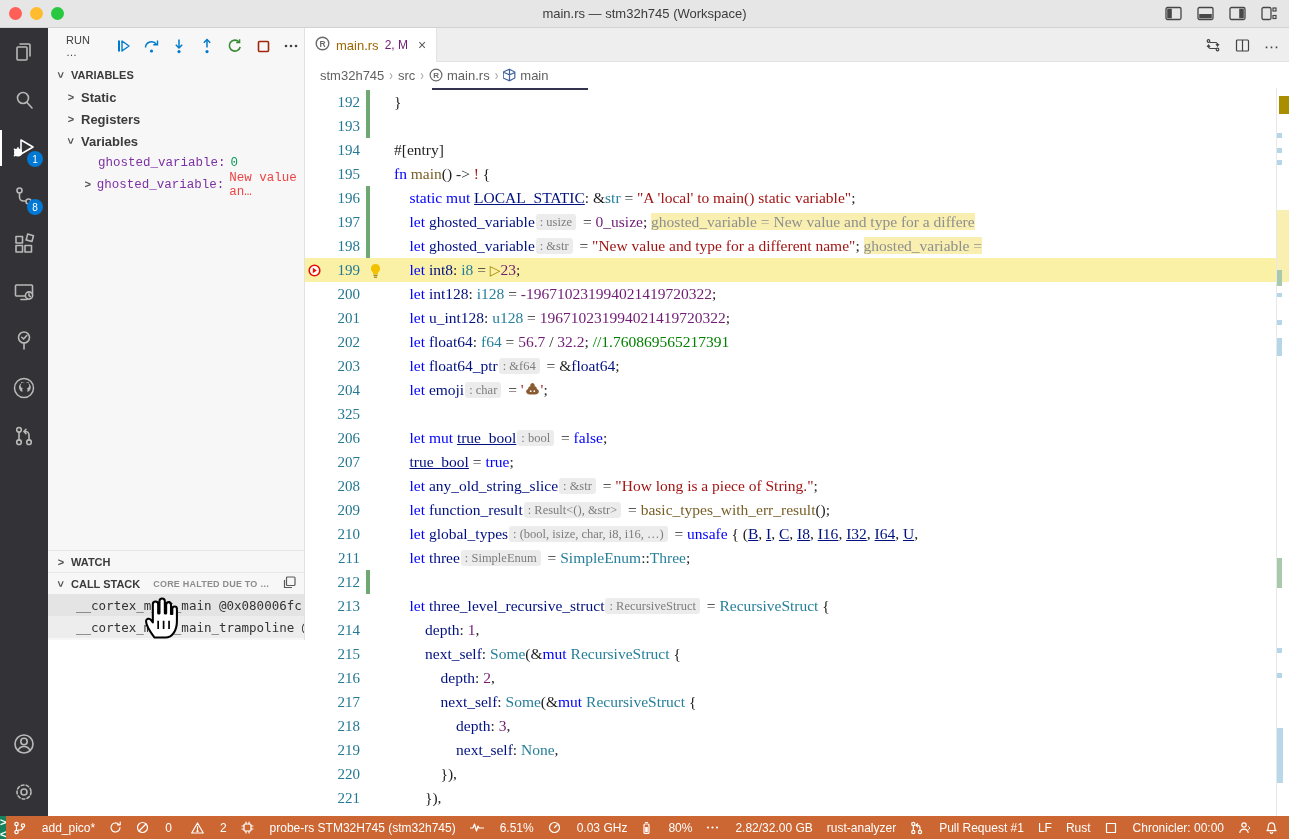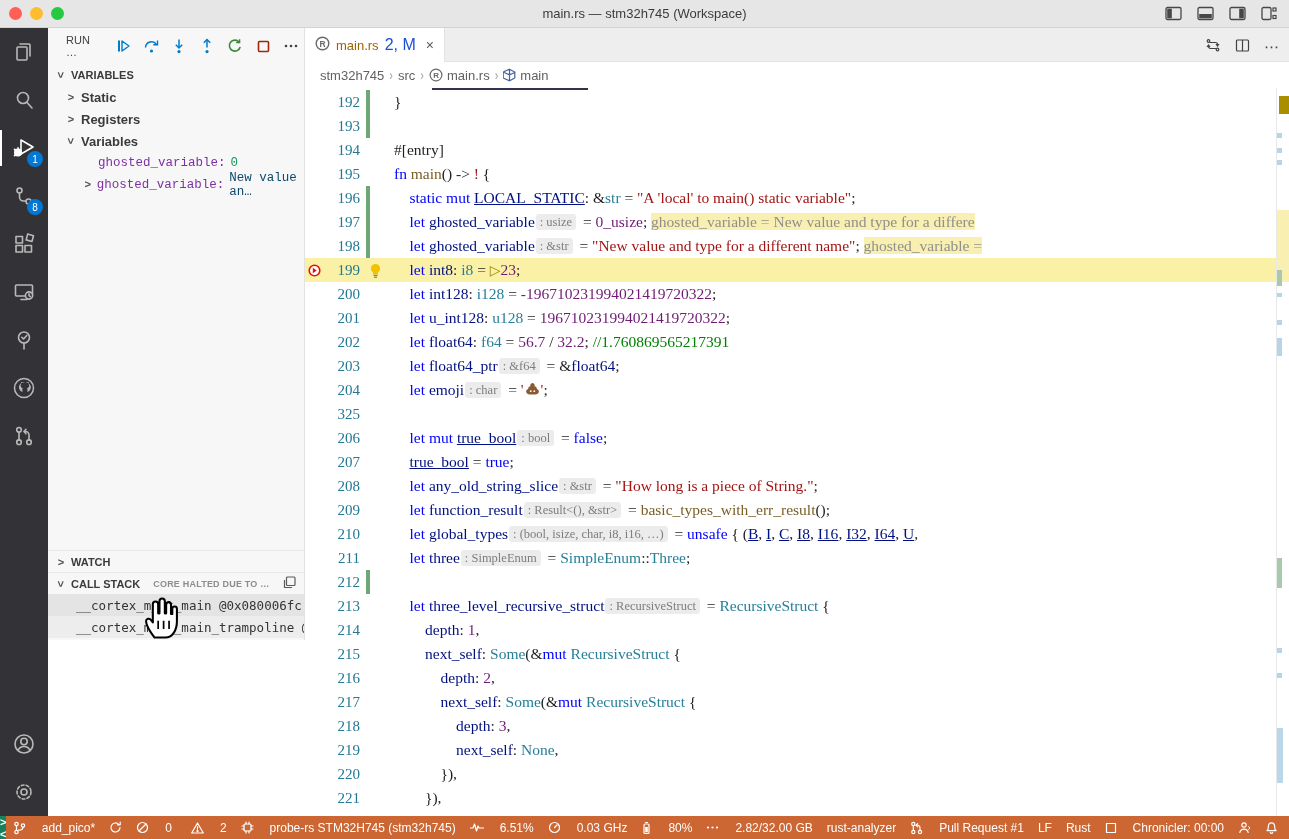--- a/index.html
+++ b/index.html
@@ -27,37 +27,37 @@
   .dbg-toolbar{position:absolute;top:5px;left:18px;right:4px;height:26px;display:flex;align-items:center;gap:9px}
   .run-label{font-size:11px;color:#424242;margin-right:2px;cursor:default}
   .dbg-btn{width:18px;height:18px;display:flex;align-items:center;justify-content:center}
   .sec-header{position:absolute;left:0;right:0;height:22px;display:flex;align-items:center;gap:5px;padding-left:8px;font-size:11px;font-weight:bold;color:#3b3b3b;border-top:1px solid #e7e7e7}
   .chev{display:inline-block;font-size:11px;color:#505050;font-weight:bold;width:10px;text-align:center}
   .chev.down{transform:rotate(90deg)}
   .tree-row{position:absolute;left:0;right:0;height:22px;display:flex;align-items:center;gap:5px}
   .mono{font-family:Liberation Mono, monospace}
   .var-name{color:#7c30a3}
   .var-val-green{color:#0e9a58}
-  .var-val-gray{color:#0c4a6e}
+  .var-val-gray{color:#ef4444}
   .cs-status{font-size:9px;font-weight:bold;color:#8d8d8d;letter-spacing:.2px;margin-left:8px;white-space:nowrap}
   .cs-row{font-family:"DejaVu Sans Mono",monospace;font-size:12.5px;color:#333;white-space:nowrap;overflow:hidden;padding-left:28px}
   .cs-row.sel{background:#e4e4e4}
   .cs-row.hov{background:#ededed}
   .cs-row.dim{color:#a5a5a5}
   .focusline{position:absolute;left:0;width:257px;height:2px;background:#3794ff}
   .bp-badge{margin-left:auto;margin-right:8px;background:#d0d0d2;color:#454545;font-size:14px;border-radius:9px;padding:1px 7px}
   .bp-dot{width:9px;height:9px;border-radius:50%;background:#d6281e;margin-left:8px}
   .bp-dir{color:#8f8f8f;font-size:12px}
 
   
   .editor{position:absolute;left:305px;top:28px;width:984px;height:788px;background:#fff}
   .tabs{position:absolute;left:0;top:0;right:0;height:34px;background:#eeeeee;border-bottom:1px solid #e3e3e3;display:flex}
   .tab{height:34px;background:#fff;display:flex;align-items:center;gap:6px;padding:0 10px;font-size:13px;border-right:1px solid #e3e3e3}
   .tab-file{color:#9a6700}
-  .tab-decor{color:#1d4ed8;font-size:16px}
+  .tab-decor{color:#701a75;font-size:12px}
   .tab-close{color:#5a5a5a;font-size:14px;margin-left:4px;line-height:14px}
   .tab-actions{position:absolute;right:10px;top:9px;display:flex;gap:14px;align-items:center}
   .breadcrumbs{position:absolute;left:0;top:34px;right:0;height:26px;background:#fff;display:flex;align-items:center;padding-left:15px;font-size:13px;color:#616161;gap:5px}
   .bc-sep{color:#9d9d9d;font-size:11px;transform:scaleY(1.3)}
   .bc-item{display:flex;align-items:center;gap:4px}
 
   .code{position:absolute;left:0;top:60px;right:0;bottom:0;overflow:hidden;font-family:Liberation Serif, serif;font-size:15.5px;padding-top:2px}
   .topfrag{position:absolute;top:0;left:127px;width:156px;height:2px;background:#33334d}
   .line{height:24px;display:flex;align-items:center;position:relative;white-space:pre}
   .line.cur{background:#faf1a6}

